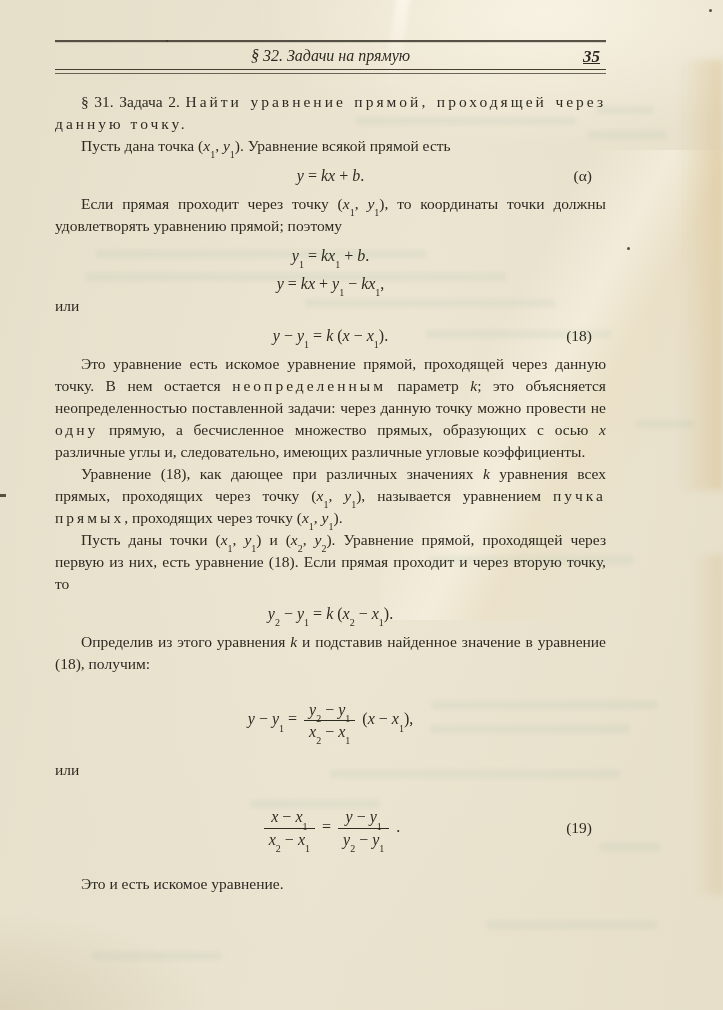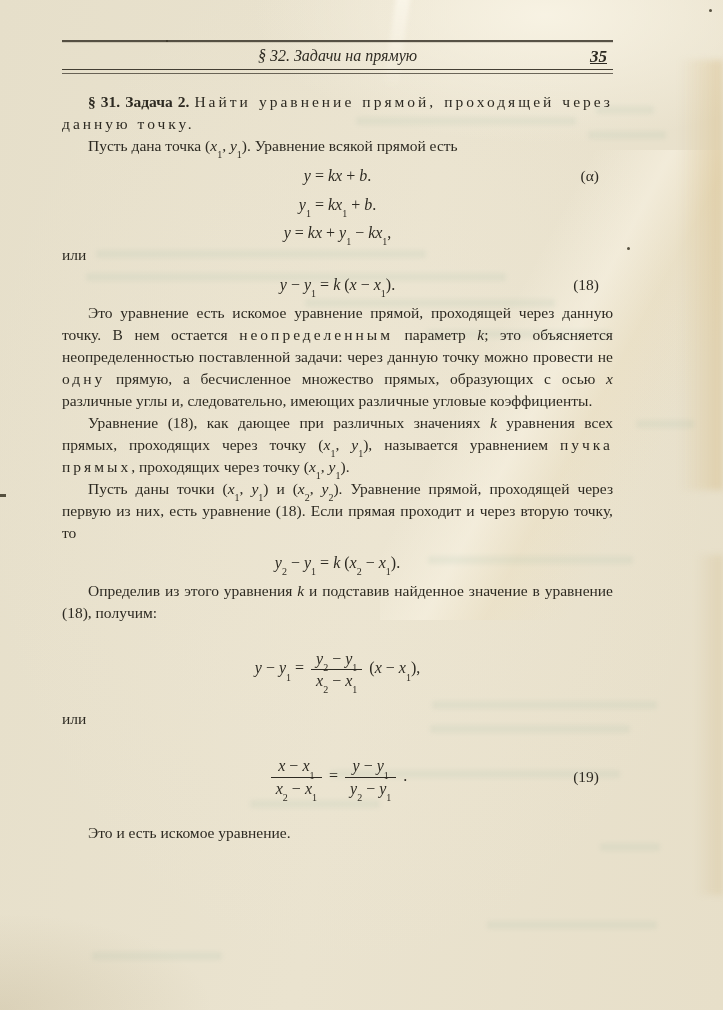--- a/index.html
+++ b/index.html
@@ -22,30 +22,30 @@
   .stain-right2{right:0;top:555px;width:28px;height:340px;
     background:linear-gradient(to left, rgba(198,168,108,.22), rgba(198,168,108,0));filter:blur(3px);}
   .crease{left:390px;top:-6px;width:14px;height:95px;
     background:linear-gradient(to bottom, rgba(251,247,235,.85), rgba(251,247,235,0));filter:blur(2px);transform:rotate(8deg);}
   .stain-bl{left:0;bottom:0;width:210px;height:95px;
     background:radial-gradient(ellipse at 0% 100%, rgba(158,138,94,.18), rgba(158,138,94,0) 72%);}
   .vignette{inset:0;box-shadow:inset 0 0 70px rgba(140,115,70,.15), inset 0 -9px 15px rgba(108,98,72,.28), inset 3px 0 9px rgba(120,105,75,.14), inset 0 4px 8px rgba(150,130,90,.10);}
   .ghost{background:#93b29d;opacity:.12;filter:blur(2px);border-radius:2px;height:8px;}
   .speck{background:#55503f;border-radius:50%;}
   
-  .col{position:absolute;left:62px;top:40px;width:551px;}
+  .col{position:absolute;left:55px;top:40px;width:551px;}
   .rule-thin{height:2px;background:rgba(52,47,36,.82);box-shadow:0 1px 0 rgba(52,47,36,.15);}
   .head-row{position:relative;text-align:center;font-style:italic;font-size:16px;padding:5px 0 4px;}
   .page-num{position:absolute;right:6px;top:5px;font-weight:bold;font-size:17px;font-style:italic;text-decoration:underline;}
   .rule-double{height:3px;border-top:1.8px solid rgba(50,45,35,.9);border-bottom:1.2px solid rgba(50,45,35,.7);}
   .body{margin-top:17px;font-size:15.5px;line-height:22px;text-align:justify;}
   .body p{margin:0;}
   p.para{text-indent:26px;}
   p.lead{text-indent:0;}
-  .b{font-weight:bold;}
+  .b{font-weight:normal;}
   .sp{letter-spacing:3px;}
   .v{font-style:italic;}
   sub{font-size:10px;line-height:0;position:relative;top:3px;}
   .eq{position:relative;text-align:center;text-indent:0;margin:9px 0 7px;font-size:16px;line-height:1.25;}
   .eq.tight{margin:8px 0 1px;}
   .eq-label{position:absolute;right:14px;top:50%;transform:translateY(-50%);font-size:15.5px;font-style:normal;}
   .frac{display:inline-block;vertical-align:middle;text-align:center;margin:17px 3px;line-height:1.2;}
   .frac .num{display:block;padding:0 5px 1px;border-bottom:1.2px solid #2d2a22;}
   .frac .den{display:block;padding:1px 5px 0;}
 </style>
@@ -86,20 +86,21 @@
     <div class="rule-thin"></div>
     <div class="head-row">
       <span>§ 32. Задачи на прямую</span>
       <span class="page-num">35</span>
     </div>
     <div class="rule-double"></div>
     <div class="body">
         <p class="para"><span class="b">§ 31. Задача 2. </span><span class="sp">Найти уравнение прямой, проходящей через данную точку.</span></p>
         <p class="para"><span>Пусть дана точка (</span><span class="v">x</span><sub>1</sub><span>, </span><span class="v">y</span><sub>1</sub><span>). Уравнение всякой прямой есть</span></p>
         <div class="eq"><span><span class="v">y</span><span> = </span><span class="v">kx</span><span> + </span><span class="v">b</span><span>.</span></span><span class="eq-label">(α)</span></div>
+        <p class="para"><span>Если прямая проходит через точку (</span><span class="v">x</span><sub>1</sub><span>, </span><span class="v">y</span><sub>1</sub><span>), то координаты точки должны удовлетворять уравнению прямой; поэтому</span></p>
         <div class="eq"><span><span class="v">y</span><sub>1</sub><span> = </span><span class="v">kx</span><sub>1</sub><span> + </span><span class="v">b</span><span>.</span></span></div>
         <div class="eq tight"><span><span class="v">y</span><span> = </span><span class="v">kx</span><span> + </span><span class="v">y</span><sub>1</sub><span> − </span><span class="v">kx</span><sub>1</sub><span>,</span></span></div>
         <p class="lead"><span>или</span></p>
         <div class="eq"><span><span class="v">y</span><span> − </span><span class="v">y</span><sub>1</sub><span> = </span><span class="v">k</span><span> (</span><span class="v">x</span><span> − </span><span class="v">x</span><sub>1</sub><span>).</span></span><span class="eq-label">(18)</span></div>
         <p class="para"><span>Это уравнение есть искомое уравнение прямой, проходящей через данную точку. В нем остается </span><span class="sp">неопределенным</span><span> параметр </span><span class="v">k</span><span>; это объясняется неопределенностью поставленной задачи: через данную точку можно провести не </span><span class="sp">одну</span><span> прямую, а бесчисленное множество прямых, образующих с осью </span><span class="v">x</span><span> различные углы и, следовательно, имеющих различные угловые коэффициенты.</span></p>
         <p class="para"><span>Уравнение (18), как дающее при различных значениях </span><span class="v">k</span><span> уравнения всех прямых, проходящих через точку (</span><span class="v">x</span><sub>1</sub><span>, </span><span class="v">y</span><sub>1</sub><span>), называется уравнением </span><span class="sp">пучка прямых</span><span>, проходящих через точку (</span><span class="v">x</span><sub>1</sub><span>, </span><span class="v">y</span><sub>1</sub><span>).</span></p>
         <p class="para"><span>Пусть даны точки (</span><span class="v">x</span><sub>1</sub><span>, </span><span class="v">y</span><sub>1</sub><span>) и (</span><span class="v">x</span><sub>2</sub><span>, </span><span class="v">y</span><sub>2</sub><span>). Уравнение прямой, проходящей через первую из них, есть уравнение (18). Если прямая проходит и через вторую точку, то</span></p>
         <div class="eq"><span><span class="v">y</span><sub>2</sub><span> − </span><span class="v">y</span><sub>1</sub><span> = </span><span class="v">k</span><span> (</span><span class="v">x</span><sub>2</sub><span> − </span><span class="v">x</span><sub>1</sub><span>).</span></span></div>
         <p class="para"><span>Определив из этого уравнения </span><span class="v">k</span><span> и подставив найденное значение в уравнение (18), получим:</span></p>
         <div class="eq tight"><span><span class="v">y</span><span> − </span><span class="v">y</span><sub>1</sub><span> = </span><span class="frac"><span class="num"><span class="v">y</span><sub>2</sub><span> − </span><span class="v">y</span><sub>1</sub></span><span class="den"><span class="v">x</span><sub>2</sub><span> − </span><span class="v">x</span><sub>1</sub></span></span><span> (</span><span class="v">x</span><span> − </span><span class="v">x</span><sub>1</sub><span>),</span></span></div>

